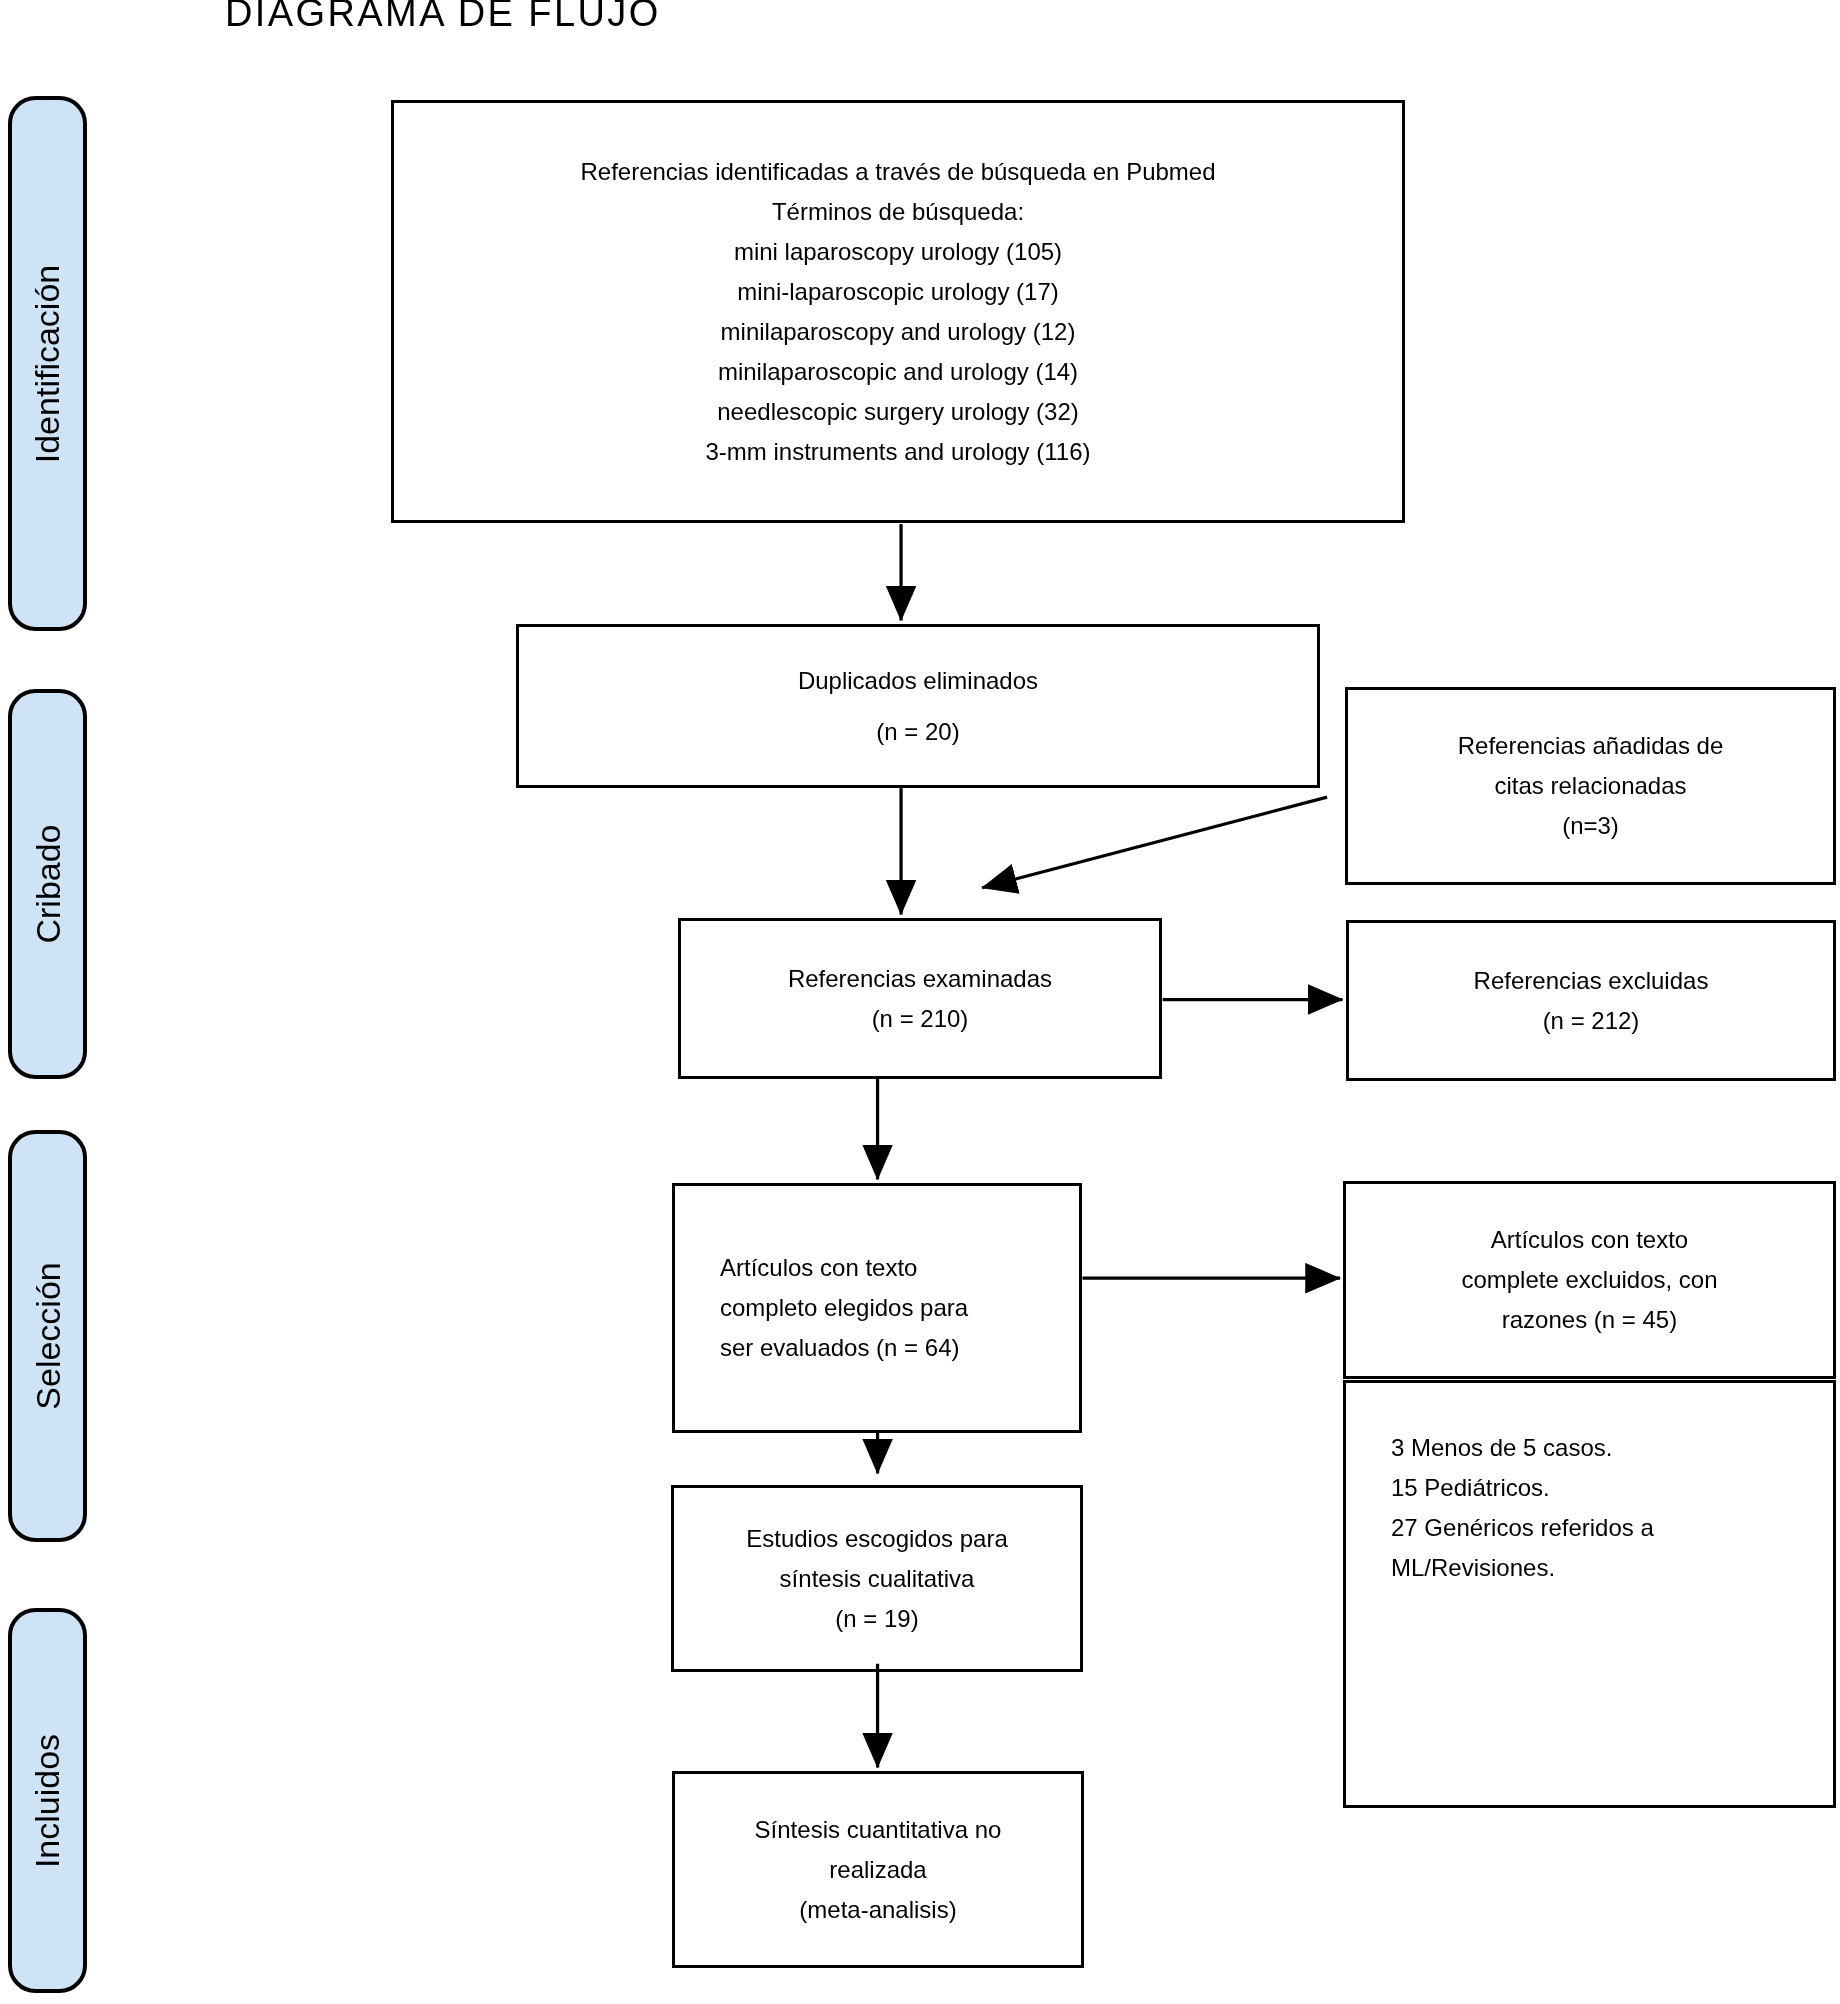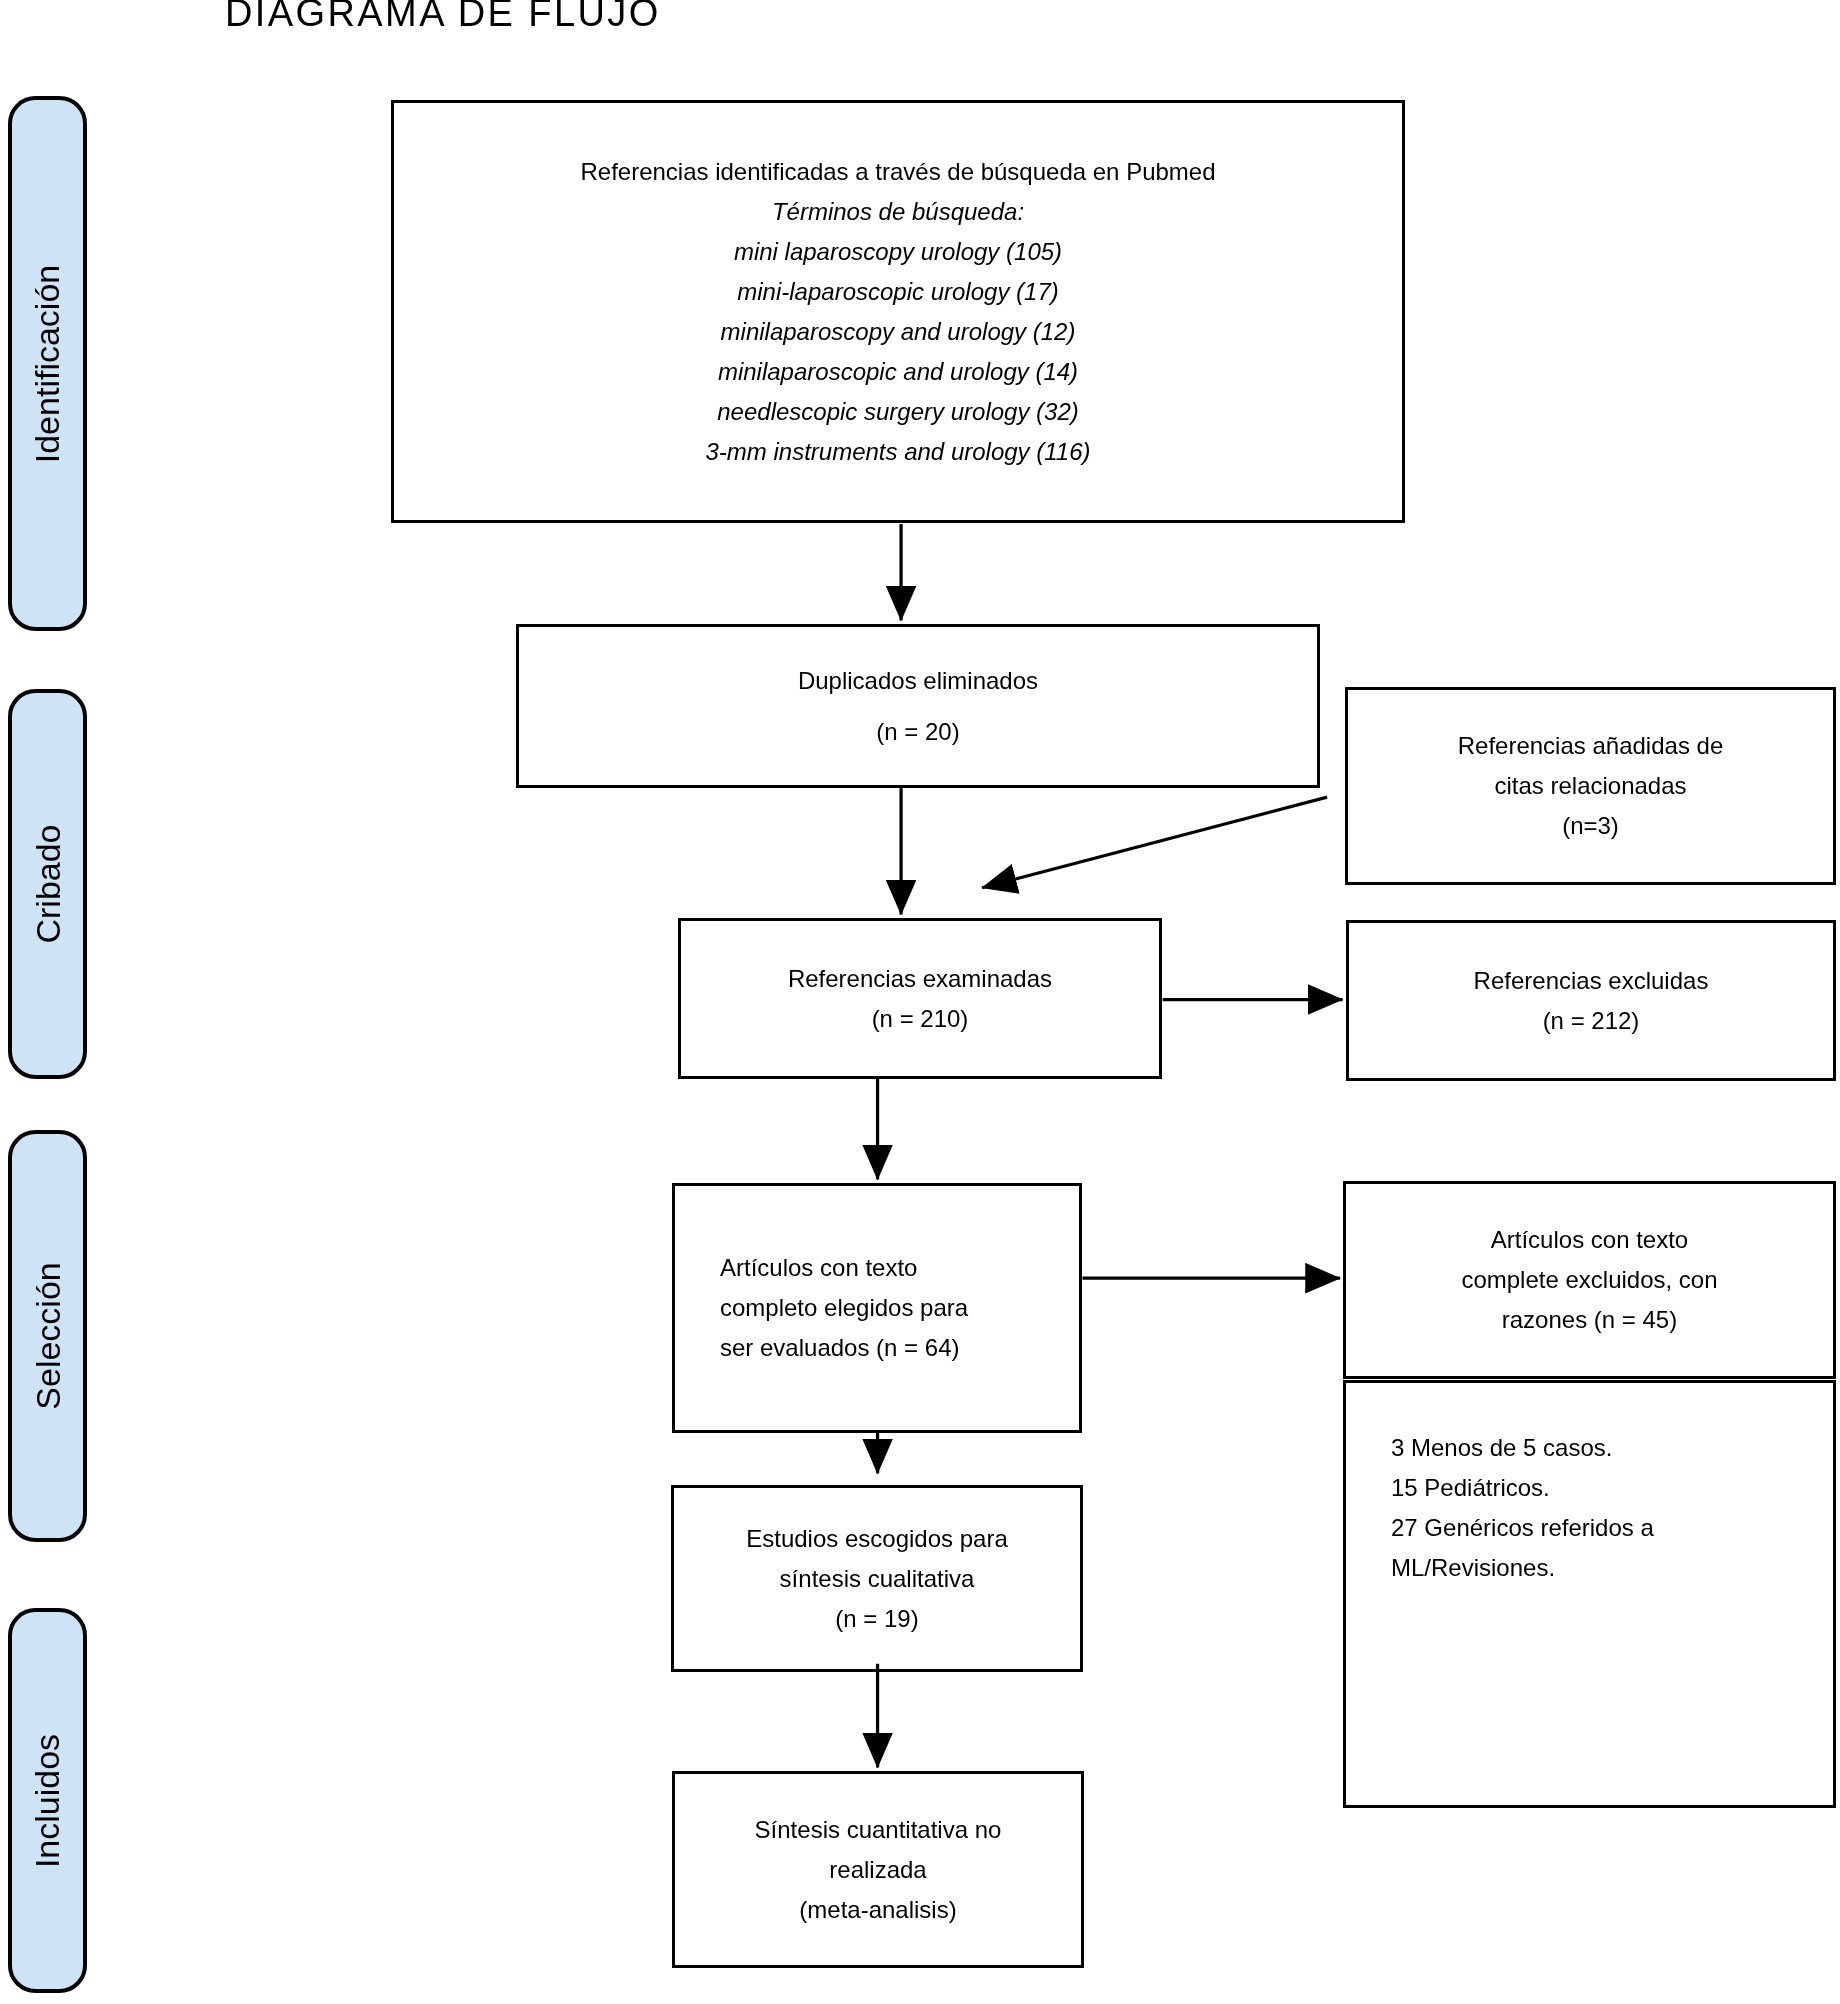--- a/index.html
+++ b/index.html
@@ -62,21 +62,21 @@
   .fbox.align-left {
     align-items: flex-start;
     text-align: left;
     padding-left: 45px;
     padding-right: 16px;
   }
   .fbox.from-top {
     justify-content: flex-start;
     padding-top: 45px;
   }
-  .italic { font-style: italic; }
+  .italic { }
   .line { display: block; }
   .arrows {
     position: absolute;
     left: 0;
     top: 0;
     pointer-events: none;
   }
 </style>
 </head>
 <body>

